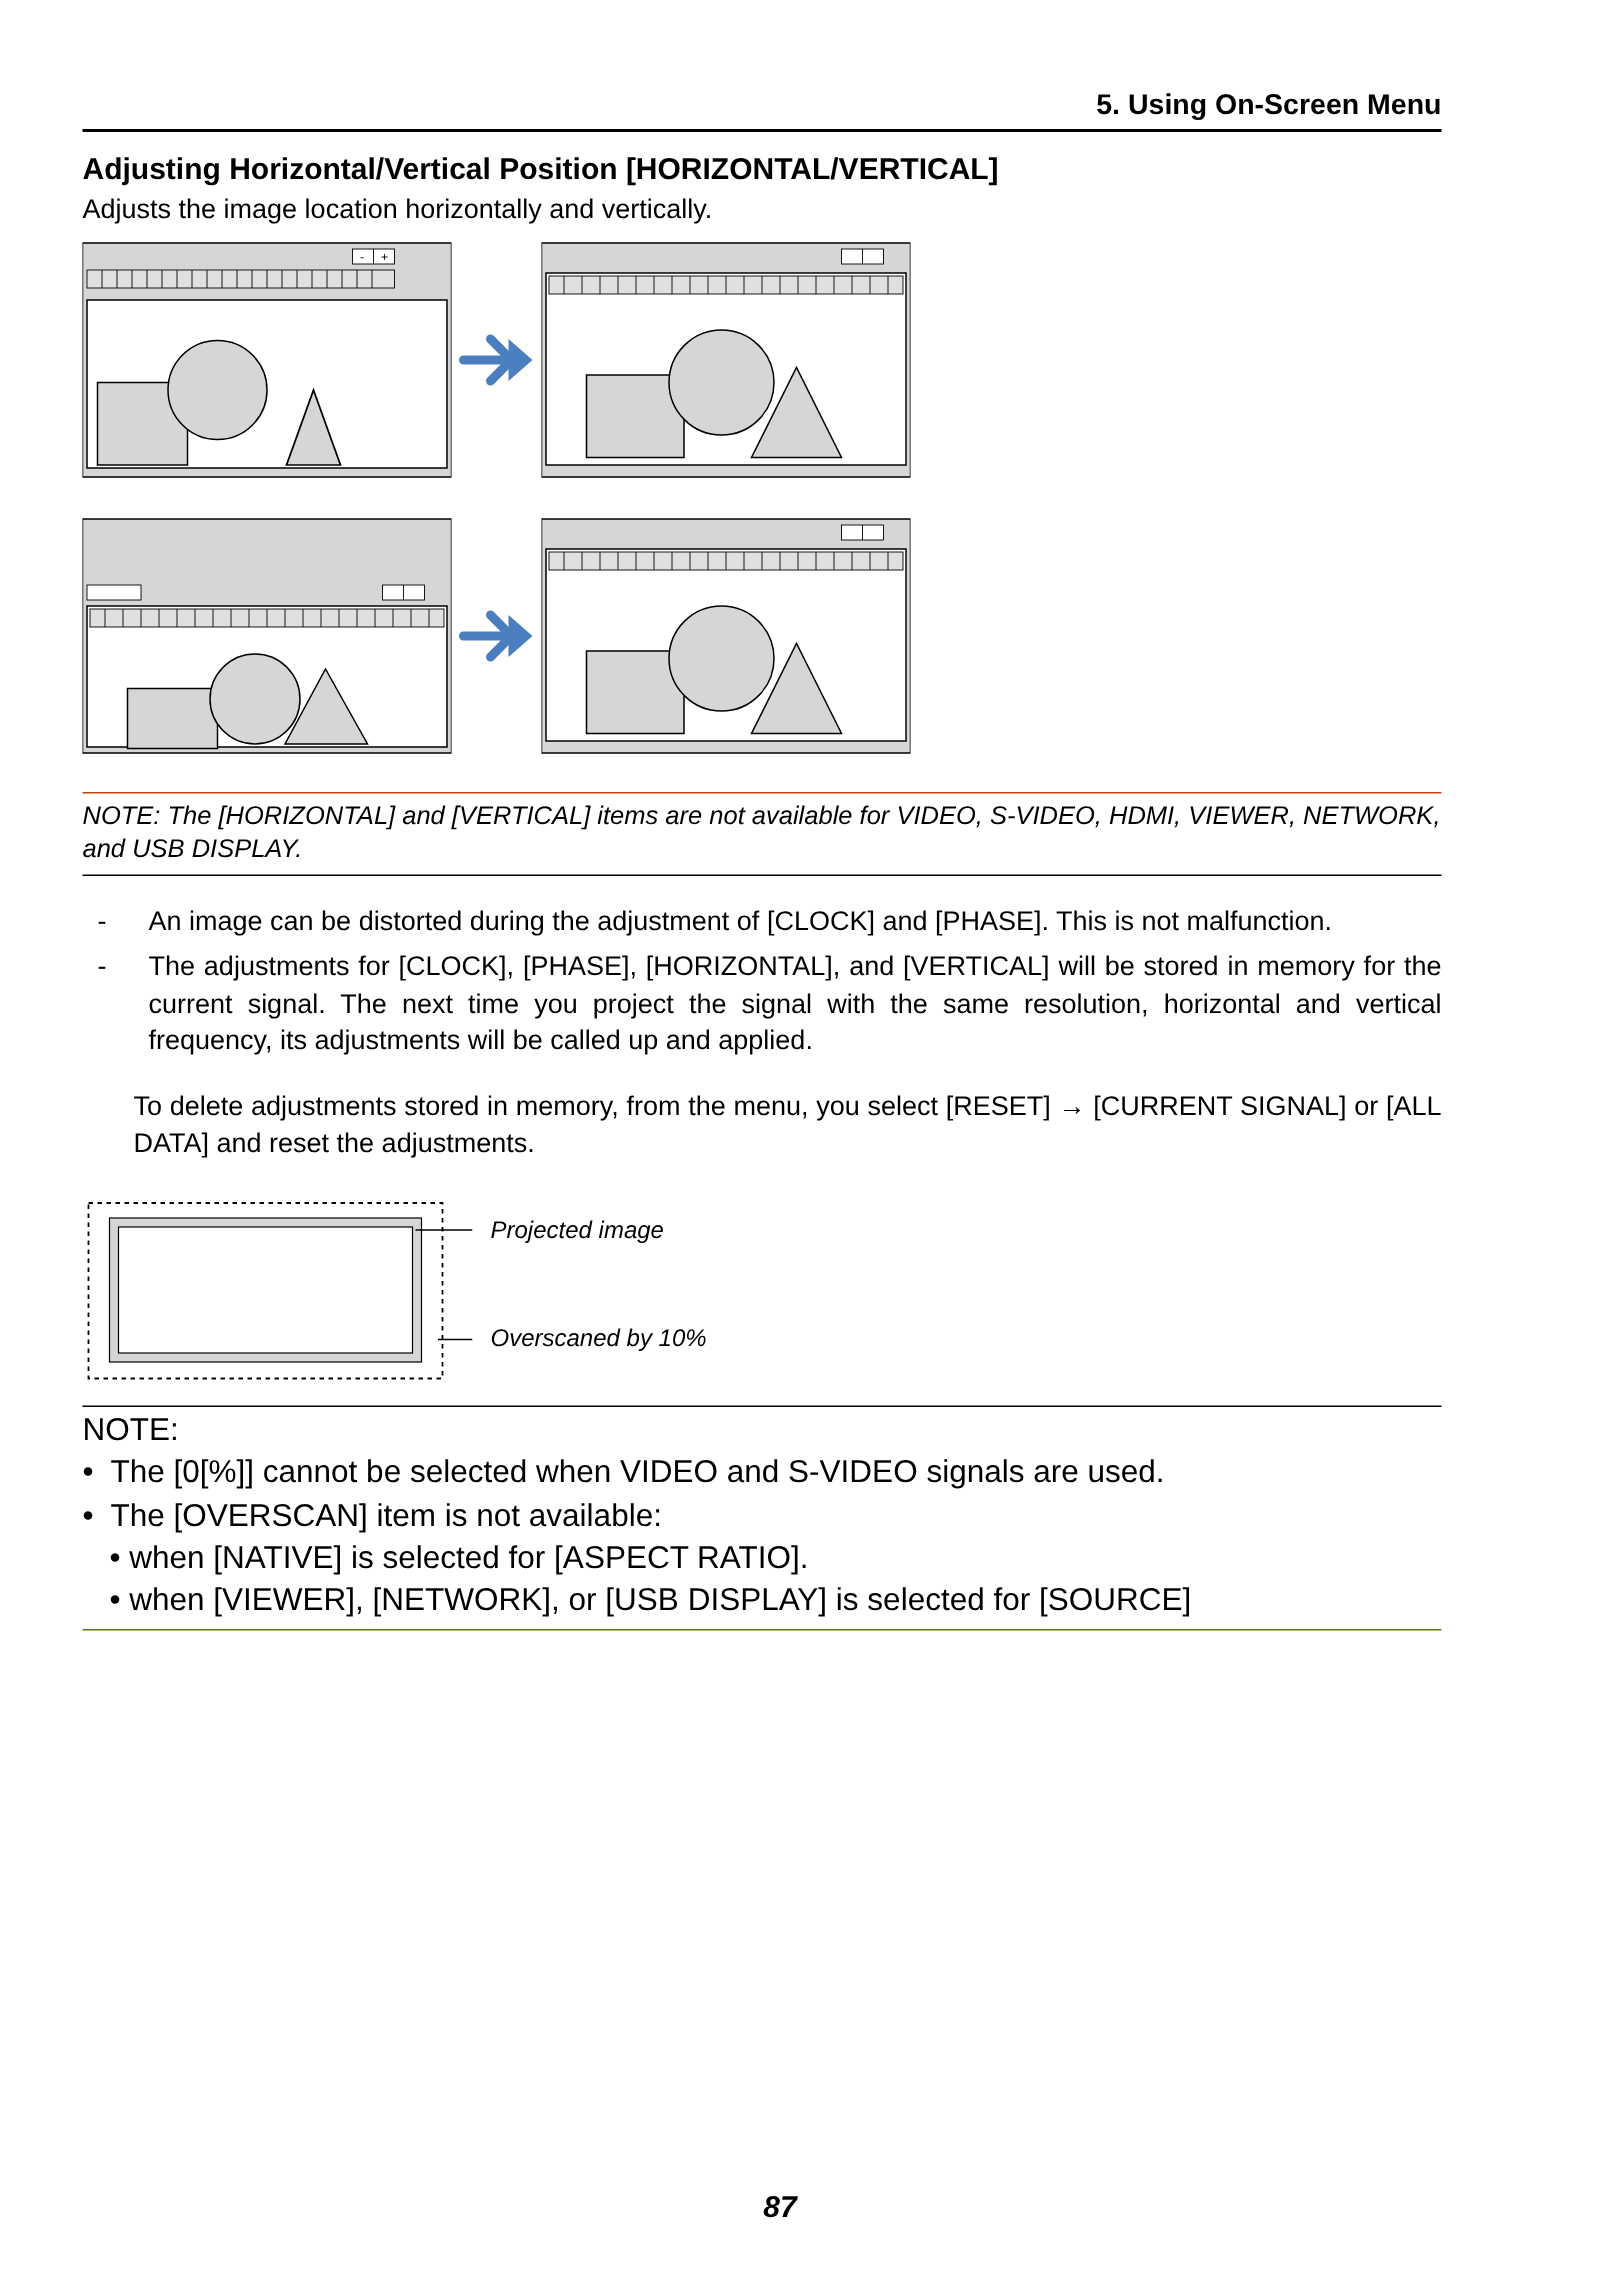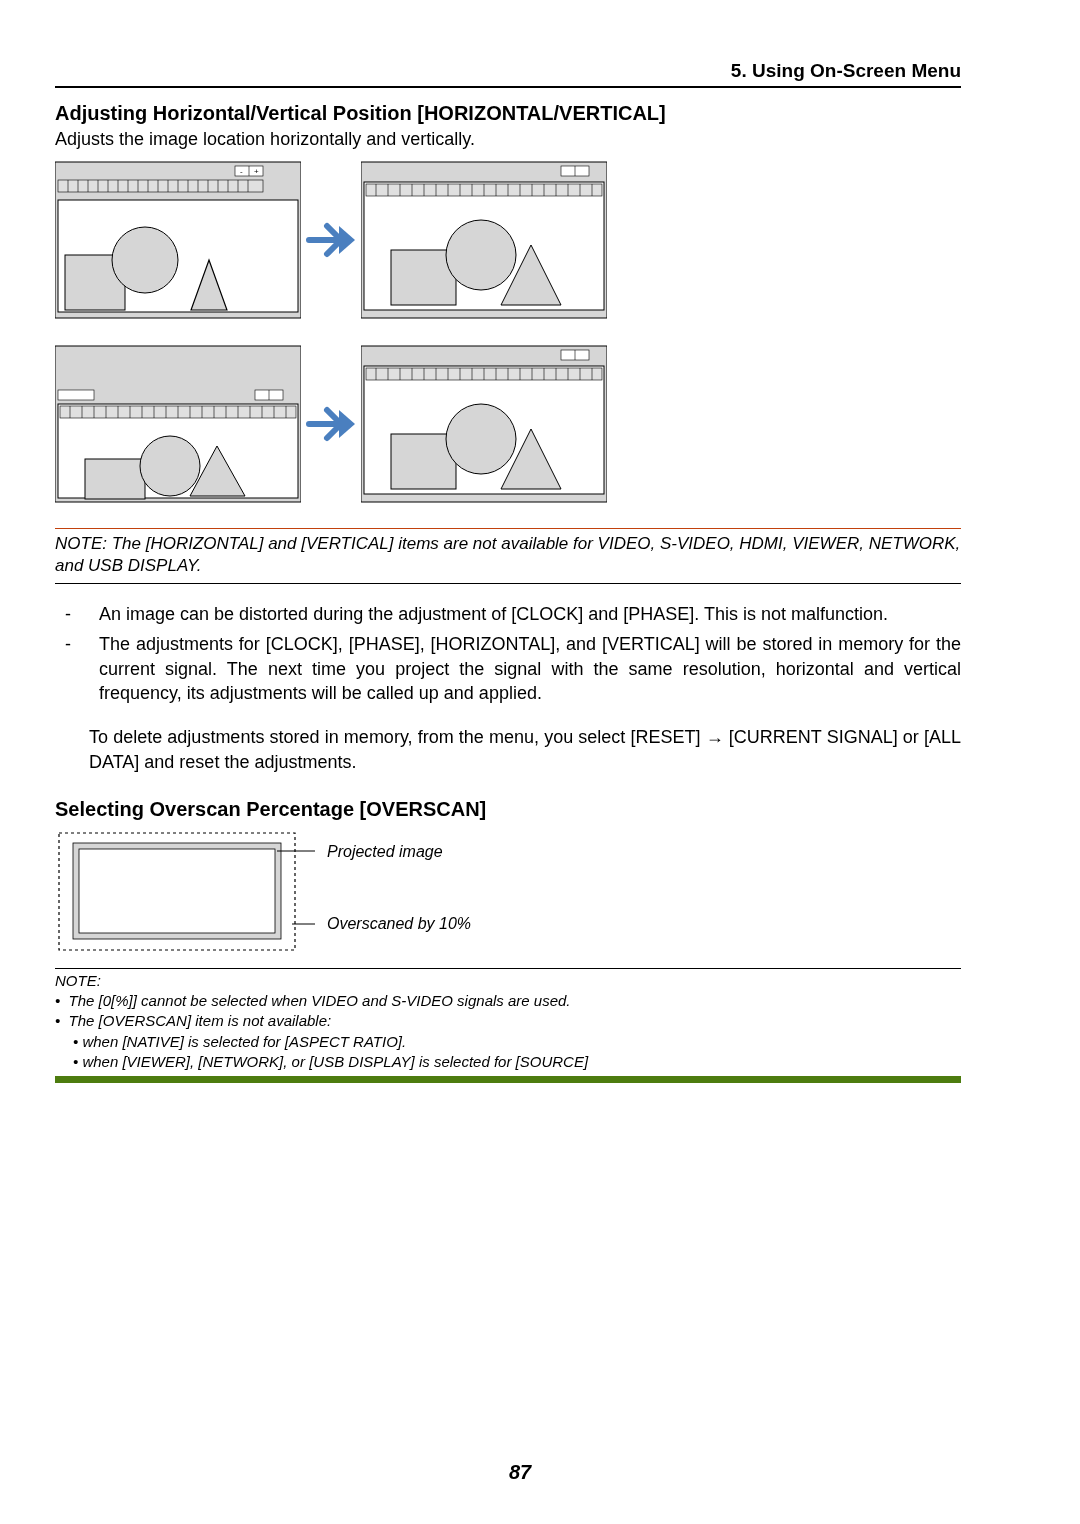--- a/index.html
+++ b/index.html
@@ -80,24 +80,23 @@
     margin-top: 20px;
   }
   .overscan-diagram {
     margin: 8px 0 14px 0;
     position: relative;
     width: 420px;
     height: 125px;
   }
   .note2 {
     border-top: 1px solid #000;
-    border-bottom: 7px solid #4d7c0f;
+    border-bottom: 1px solid #4d7c0f;
     padding: 2px 0 4px 0;
-    font-style: italic;
-    font-size: 15px;
+    font-size: 21px;
     margin: 0 0 18px 0;
     line-height: 1.35;
   }
   .pagenum {
     position: absolute;
     bottom: 40px;
     left: 12px;
     width: 100%;
     text-align: center;
     font-weight: bold;
@@ -288,21 +287,20 @@
       <div class="dash">-</div>
       <div class="txt">An image can be distorted during the adjustment of [CLOCK] and [PHASE]. This is not malfunction.</div>
     </div>
     <div class="row">
       <div class="dash">-</div>
       <div class="txt">The adjustments for [CLOCK], [PHASE], [HORIZONTAL], and [VERTICAL] will be stored in memory for the current signal. The next time you project the signal with the same resolution, horizontal and vertical frequency, its adjustments will be called up and applied.</div>
     </div>
     <div class="sub" style="text-align:justify">To delete adjustments stored in memory, from the menu, you select [RESET] → [CURRENT SIGNAL] or [ALL DATA] and reset the adjustments.</div>
   </div>
 
-  <div class="h2">Selecting Overscan Percentage [OVERSCAN]</div>
 
   <div class="overscan-diagram">
     <svg width="260" height="125" viewBox="0 0 260 125" style="position:absolute;left:0;top:0">
 
       <rect x="4" y="4" width="236" height="117" fill="none" stroke="#000" stroke-width="1.2" stroke-dasharray="3,3"></rect>
 
       <rect x="18" y="14" width="208" height="96" fill="#d6d6d6" stroke="#000" stroke-width="0.8"></rect>
 
       <rect x="24" y="20" width="196" height="84" fill="#fff" stroke="#000" stroke-width="0.8"></rect>
 

